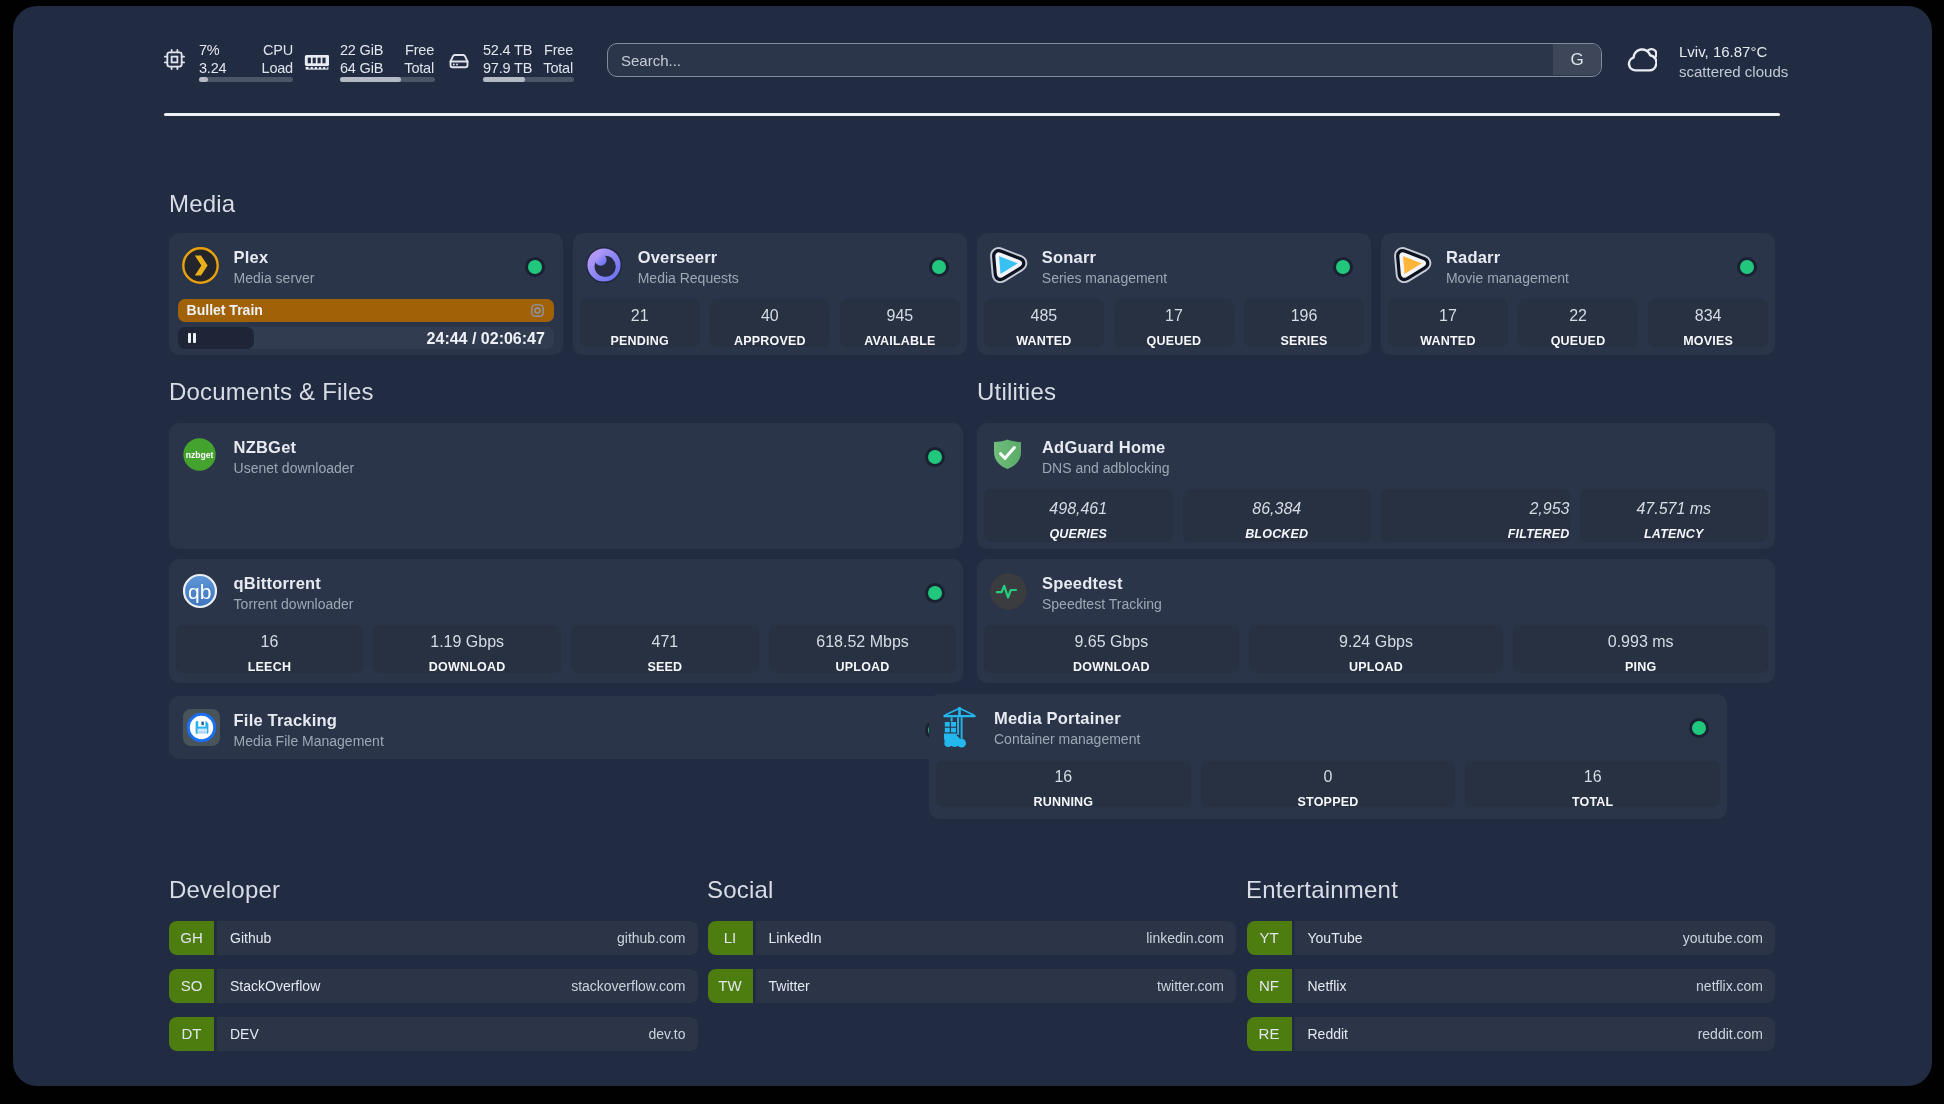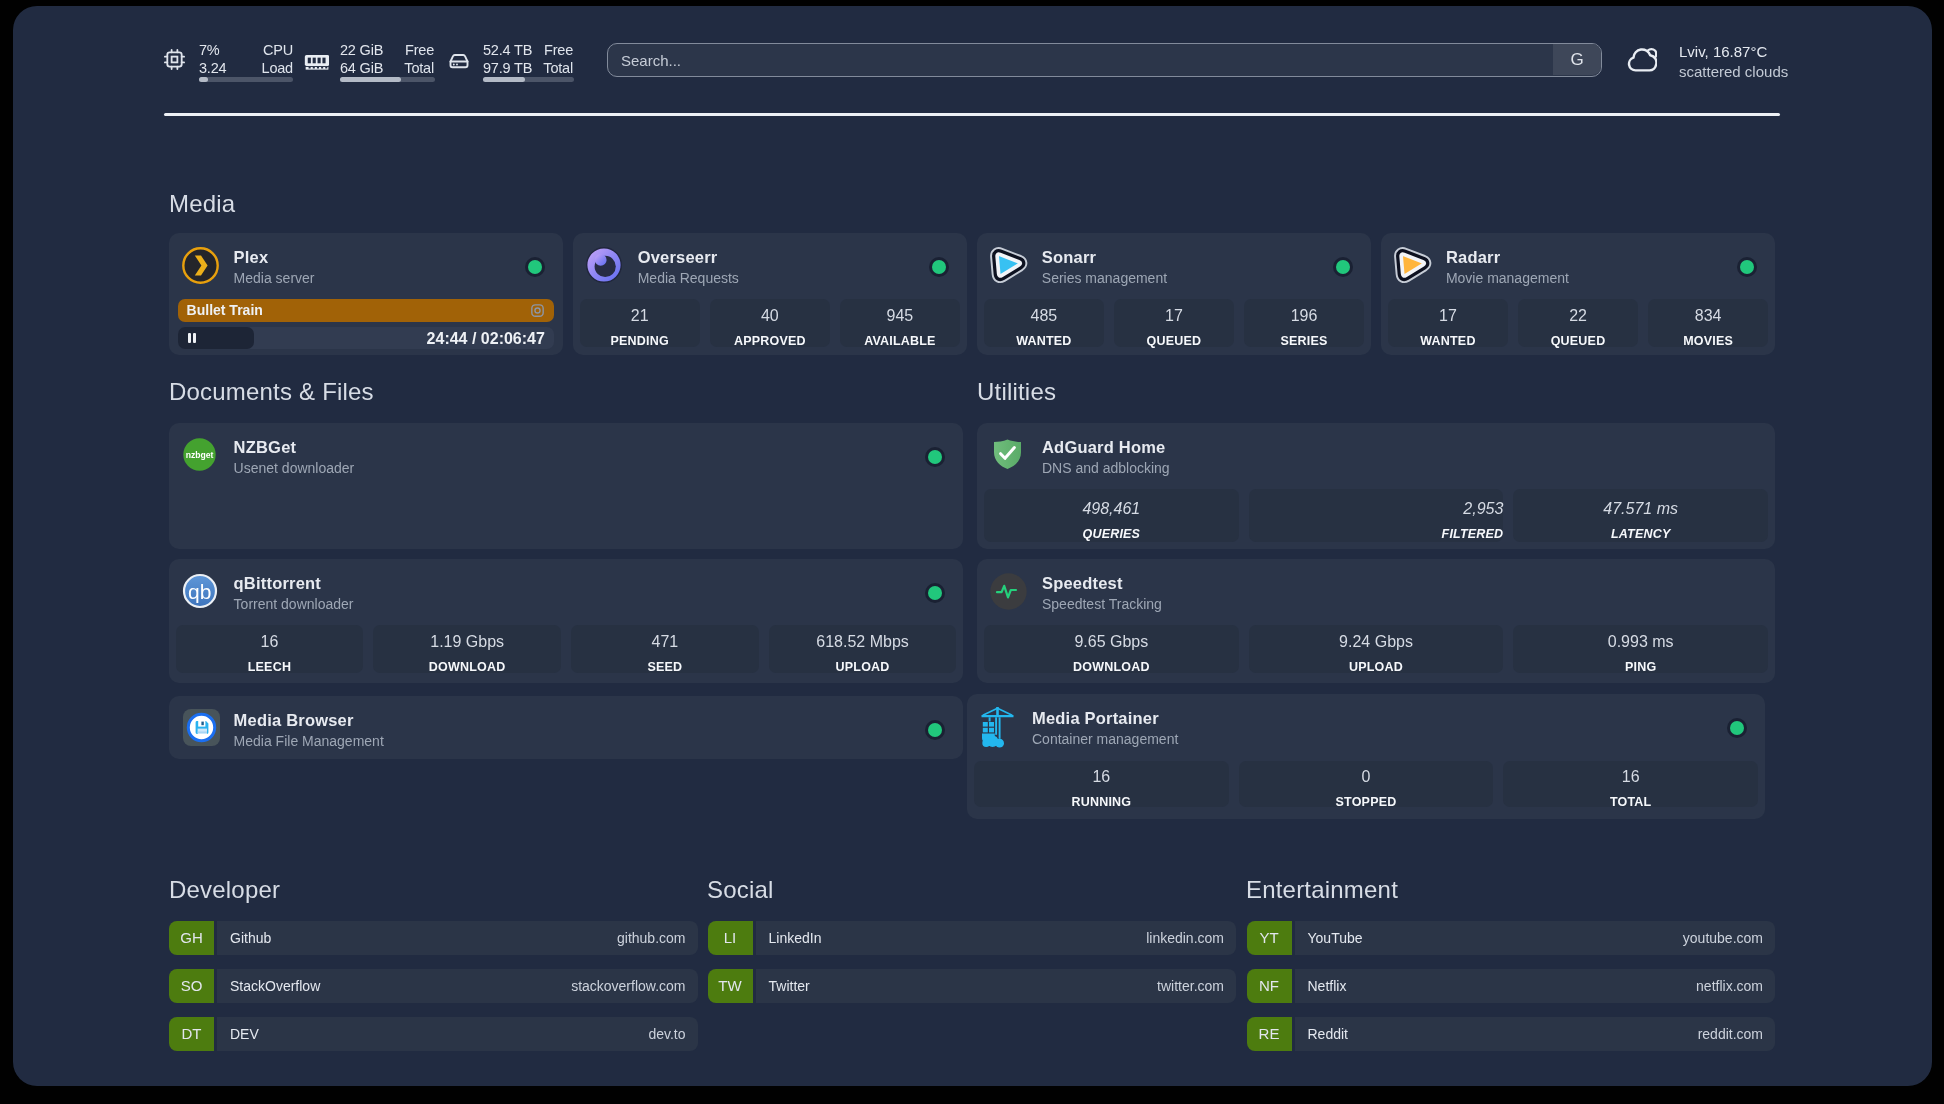--- a/index.html
+++ b/index.html
@@ -272,21 +272,21 @@
       <rect x="0" y="0" width="37" height="37" rx="8" fill="#48545a"></rect>
       <circle cx="18.5" cy="18.5" r="13.2" fill="#fff" stroke="#1a6ef0" stroke-width="3"></circle>
       <g>
         <path d="M12.6 13.4 a1.4 1.4 0 0 1 1.4-1.4 h9 l2.4 2.4 v9.2 a1.4 1.4 0 0 1-1.4 1.4 h-10 a1.4 1.4 0 0 1-1.4-1.4z" fill="#2ab2ef"></path>
         <rect x="15.2" y="12" width="7.2" height="5.6" fill="#fff"></rect>
         <rect x="18.4" y="12.6" width="2.4" height="3.6" fill="#1c5d8f"></rect>
         <rect x="14.6" y="19.6" width="9.4" height="5.4" fill="#cde7fa"></rect>
         <rect x="14.6" y="22.6" width="9.4" height="1.2" fill="#9fd0f2"></rect>
       </g>
     </svg>
-    <div class="sname">Media Browser</div>
+    <div class="sname">File Tracking</div>
     <div class="sdesc">Media File Management</div>
     <div class="dot"></div>
   </div>
 <div class="card" style="left:977px;top:423.3px;width:798px;height:126px;">
     <svg class="abs" style="left:14px;top:15px" width="33" height="33" viewBox="0 0 33 33">
       <defs>
         <linearGradient id="ag" x1="0" y1="0" x2="1" y2="0">
           <stop offset="0" stop-color="#70bd7c"></stop>
           <stop offset="1" stop-color="#5aab68"></stop>
         </linearGradient>
@@ -294,20 +294,24 @@
       <path d="M16.5 1.5 C12 3.3 7 4 3 4 v10.2 c0 8.6 6.2 13.9 13.5 16.8 C23.8 28.1 30 22.8 30 14.2 V4 c-4 0-9-.7-13.5-2.5z" fill="url(#ag)"></path>
       <path d="M9.6 15.7 14 20.3 23.4 9.6" fill="none" stroke="#fff" stroke-width="3" stroke-linecap="round" stroke-linejoin="round"></path>
     </svg>
     <div class="sname">AdGuard Home</div>
     <div class="sdesc">DNS and adblocking</div>
     <div class="stats" style="top:66px;font-style:italic;">
       <div class="sbox" style="height:53px;padding-top:8.5px;">
         <div class="sval">498,461</div>
         <div class="slab">QUERIES</div>
       </div>
+      <div class="sbox" style="height:53px;padding-top:8.5px;">
+        <div class="sval">86,384</div>
+        <div class="slab">BLOCKED</div>
+      </div>
       <div class="sbox" style="height:53px;padding-top:8.5px;text-align:right;">
         <div class="sval">2,953</div>
         <div class="slab">FILTERED</div>
       </div>
       <div class="sbox" style="height:53px;padding-top:8.5px;">
         <div class="sval">47.571 ms</div>
         <div class="slab">LATENCY</div>
       </div>
     </div>
   </div>
@@ -326,21 +330,21 @@
       <div class="sbox" style="height:48px;padding-top:6.0px;">
         <div class="sval">9.24 Gbps</div>
         <div class="slab">UPLOAD</div>
       </div>
       <div class="sbox" style="height:48px;padding-top:6.0px;">
         <div class="sval">0.993 ms</div>
         <div class="slab">PING</div>
       </div>
     </div>
   </div>
-<div class="card" style="left:967px;top:694px;width:798px;height:124.5px;">
+<div class="card" style="left:929px;top:694px;width:798px;height:124.5px;">
     <svg class="abs" style="left:12px;top:11px" width="37" height="44" viewBox="0 0 37 44">
       <g stroke="#23b7ee" fill="none">
         <path d="M18.5 2 v8" stroke-width="2.6"></path>
         <path d="M2.5 11.1 h32" stroke-width="2.4"></path>
         <path d="M18.5 3.2 33.2 10.2" stroke-width="1.7"></path>
         <path d="M18.5 3.2 3.8 10.2" stroke-width="1.7"></path>
         <path d="M17.1 12.3 v17.5" stroke-width="1.9"></path>
         <path d="M20.6 12.3 v21.5" stroke-width="1.9"></path>
         <path d="M10.6 12.3 v4.2" stroke-width="1.9"></path>
       </g>

